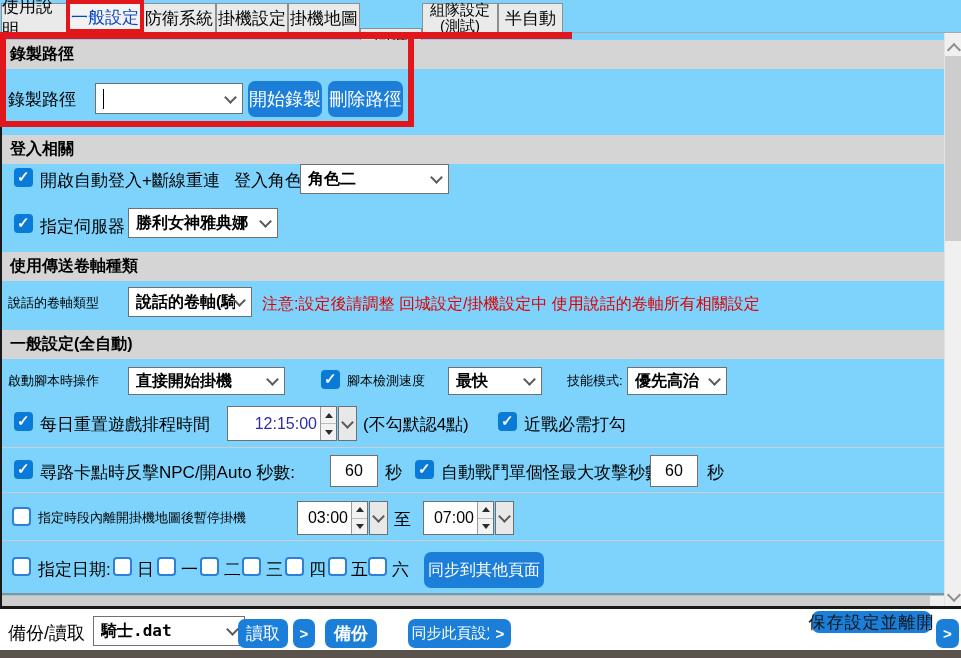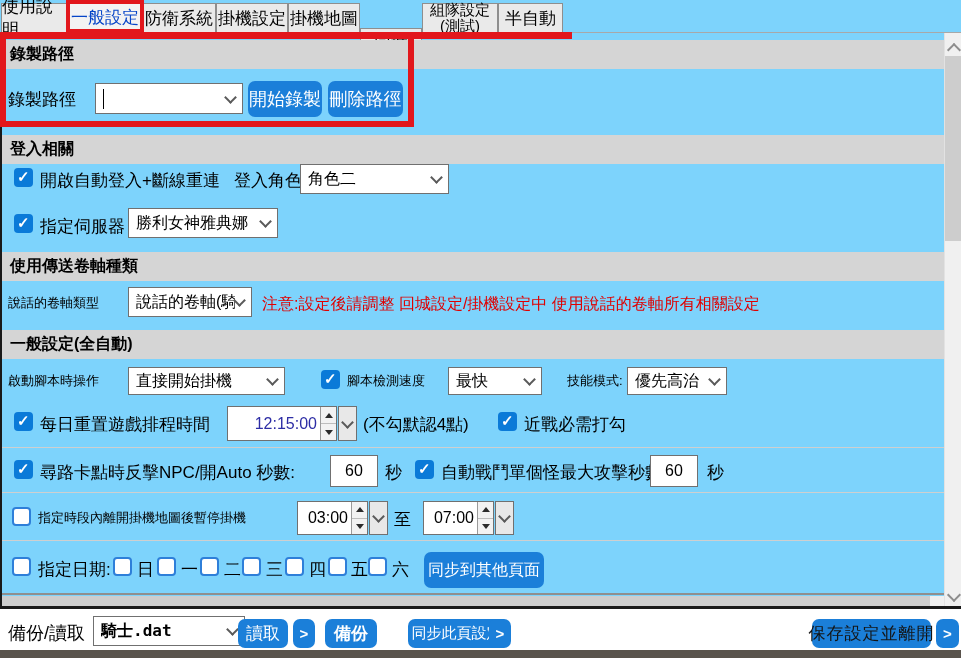--- a/index.html
+++ b/index.html
@@ -24,21 +24,21 @@
   .lbl.s16{font-size:13px;}
   .note-red{position:absolute;font-size:16px;color:#e00000;white-space:nowrap;}
   
   .cb{position:absolute;width:19px;height:19px;box-sizing:border-box;border-radius:4px;
       background:#fff;border:2px solid #2e7fd9;cursor:pointer;}
   .cb.checked{background:#0a7ad8;border:none;}
   .cb.checked::after{content:"✓";position:absolute;left:3px;top:0px;color:#fff;
       font-size:15px;font-weight:bold;}
   .combo{position:absolute;box-sizing:border-box;background:#fff;border:1px solid #707070;
       display:flex;align-items:center;padding:0 7px;font-size:16px;cursor:pointer;}
-  .combo .val{white-space:nowrap;overflow:hidden;}
+  .combo .val{white-space:nowrap;overflow:hidden;font-weight:bold;}
   .chev{width:7px;height:7px;border-right:2px solid #5a5a5a;border-bottom:2px solid #5a5a5a;
       transform:rotate(45deg);margin-left:auto;margin-top:-3px;flex:none;}
   .cursorbar{width:1px;height:20px;background:#000;margin-right:auto;}
   .btn{position:absolute;box-sizing:border-box;background:#1b7fd9;color:#fff;border-radius:7px;
       display:flex;align-items:center;justify-content:center;font-size:18px;cursor:pointer;
       white-space:nowrap;}
   .btn.small{font-size:15px;font-weight:bold;}
   .btn.dark{color:#141414;letter-spacing:1px;font-size:17px;}
   .numbox{position:absolute;box-sizing:border-box;border:1px solid #707070;background:#fff;
       display:flex;align-items:center;justify-content:center;font-size:16px;}
@@ -260,21 +260,21 @@
     <div class="lbl" style="left:8px;top:12px;font-size:18px;">備份/讀取</div>
     <div class="combo" style="left:93px;top:7px;width:152px;height:30px;">
       <span class="val monobold">騎士.dat</span>
       <span class="chev"></span>
     </div>
     <div class="btn" style="left:238px;top:10px;width:50px;height:29px;font-size:17px;">讀取</div>
     <div class="btn small" style="left:293px;top:10px;width:22px;height:29px;">&gt;</div>
     <div class="btn" style="left:325px;top:10px;width:52px;height:29px;font-size:17px;font-weight:bold;">備份</div>
     <div class="btn" style="left:408px;top:10px;width:97px;height:29px;font-size:15px;">同步此頁設定</div>
     <div class="btn small" style="left:489px;top:10px;width:22px;height:29px;">&gt;</div>
-    <div class="btn dark" style="left:812px;top:10px;width:119px;height:29px;">保存設定並離開</div>
+    <div class="btn dark" style="left:812px;top:2px;width:119px;height:22px;">保存設定並離開</div>
     <div class="btn small" style="left:936px;top:10px;width:23px;height:29px;">&gt;</div>
   </div>
   <div class="deskstrip"></div>
 
   <div class="anno anno-tabbox"></div>
   <div class="anno anno-hline"></div>
   <div class="anno anno-bigbox"></div>
 
 </div>
 

